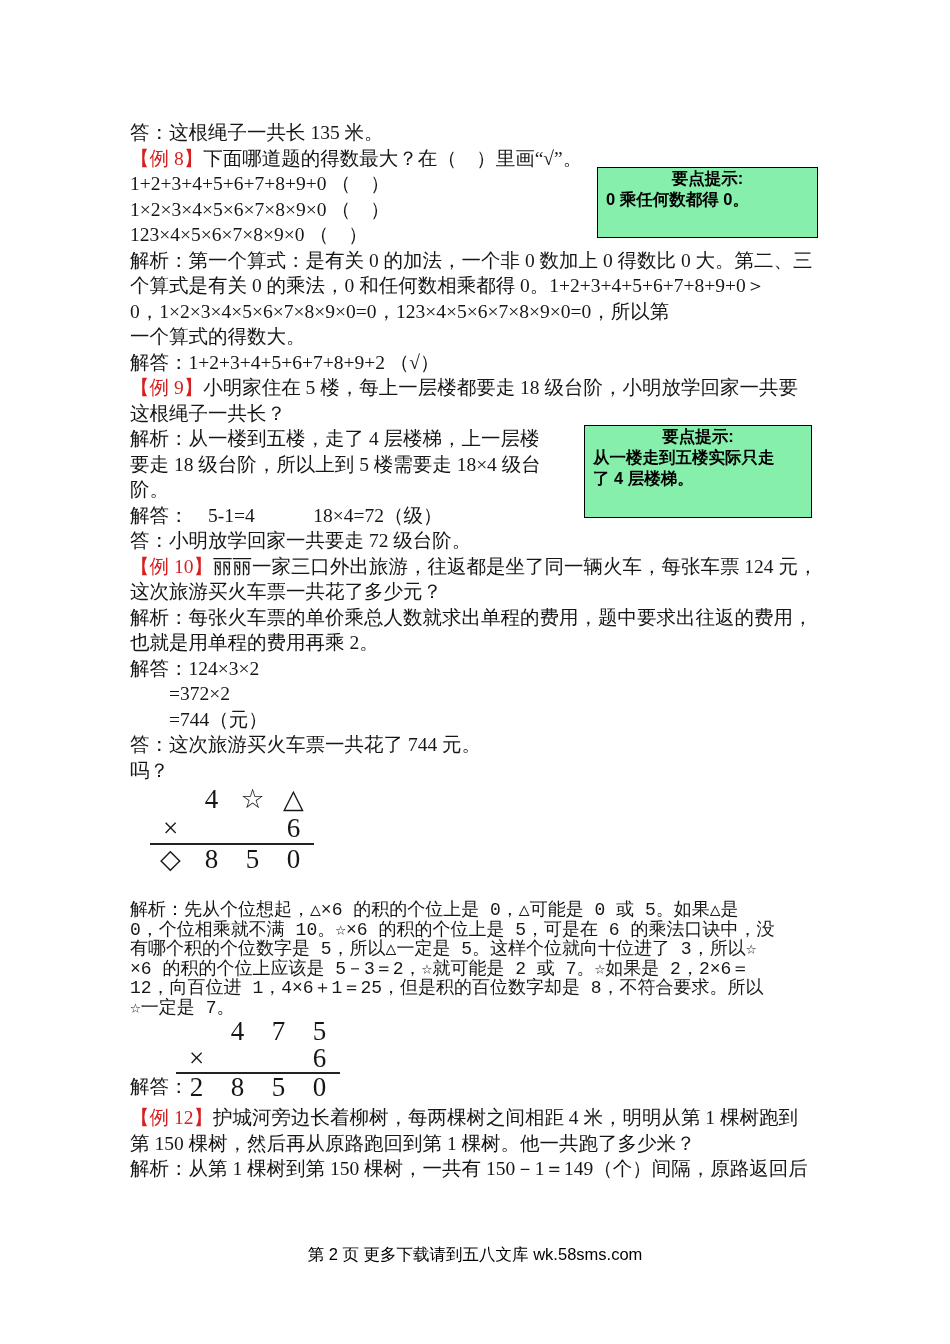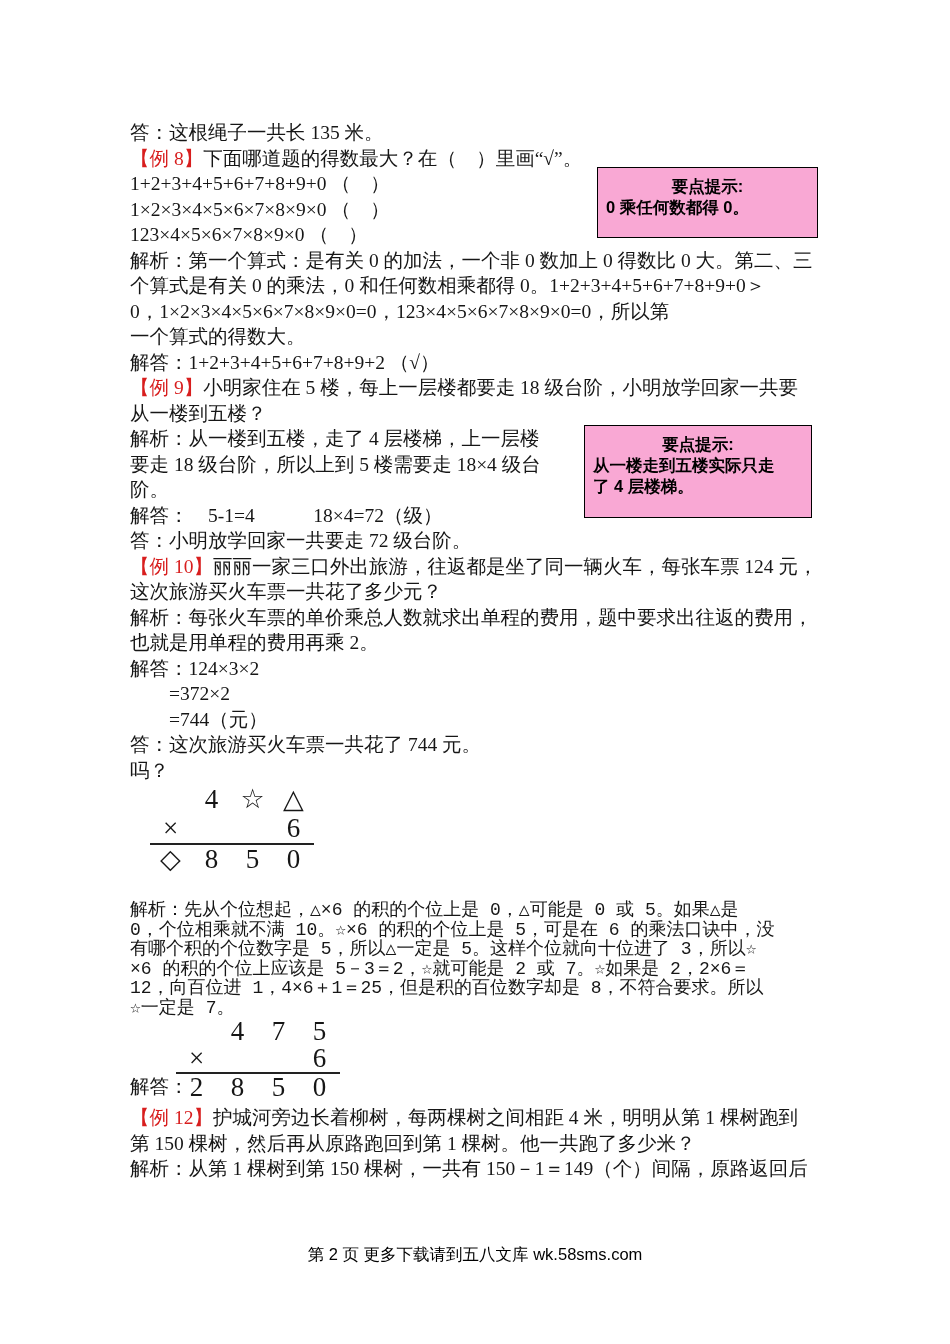--- a/index.html
+++ b/index.html
@@ -45,29 +45,29 @@
   .op-row { border-bottom: 2px solid #222; width: 164px; }
   .mlabel {
     position: absolute;
     left: -46px; bottom: 1px;
     font-size: 19.5px;
   }
 
   
   .tip {
     position: absolute;
-    background: #f9a8d4;
+    background: #86efac;
     border: 1.5px solid #000;
     box-sizing: border-box;
     font-family: "Liberation Sans", sans-serif;
     font-weight: 700;
     font-size: 16.5px;
     line-height: 21px;
     color: #000;
-    padding: 8px 8px;
+    padding: 0 8px;
     z-index: 5;
   }
   .tip1 { left: 597px; top: 167px; width: 221px; height: 71px; }
   .tip2 { left: 584px; top: 425px; width: 228px; height: 93px; }
   .tip-title { text-align: center; }
 
   .footer {
     position: absolute;
     left: 0; top: 1244px; width: 100%;
     text-align: center;
@@ -86,21 +86,21 @@
       <div class="ln"><span class="tag">【例 8】</span><span>下面哪道题的得数最大？在（　）里画“√”。</span></div>
       <div class="ln"><span>1+2+3+4+5+6+7+8+9+0 （　）</span></div>
       <div class="ln"><span>1×2×3×4×5×6×7×8×9×0 （　）</span></div>
       <div class="ln"><span>123×4×5×6×7×8×9×0 （　）</span></div>
       <div class="ln"><span>解析：第一个算式：是有关 0 的加法，一个非 0 数加上 0 得数比 0 大。第二、三</span></div>
       <div class="ln"><span>个算式是有关 0 的乘法，0 和任何数相乘都得 0。1+2+3+4+5+6+7+8+9+0＞</span></div>
       <div class="ln"><span>0，1×2×3×4×5×6×7×8×9×0=0，123×4×5×6×7×8×9×0=0，所以第</span></div>
       <div class="ln"><span>一个算式的得数大。</span></div>
       <div class="ln"><span>解答：1+2+3+4+5+6+7+8+9+2 （√）</span></div>
       <div class="ln"><span class="tag">【例 9】</span><span>小明家住在 5 楼，每上一层楼都要走 18 级台阶，小明放学回家一共要</span></div>
-      <div class="ln"><span>从一楼到五楼？</span></div>
+      <div class="ln"><span>这根绳子一共长？</span></div>
       <div class="ln"><span>解析：从一楼到五楼，走了 4 层楼梯，上一层楼</span></div>
       <div class="ln"><span>要走 18 级台阶，所以上到 5 楼需要走 18×4 级台</span></div>
       <div class="ln"><span>阶。</span></div>
       <div class="ln"><span>解答：　5-1=4　　　18×4=72（级）</span></div>
       <div class="ln"><span>答：小明放学回家一共要走 72 级台阶。</span></div>
       <div class="ln"><span class="tag">【例 10】</span><span>丽丽一家三口外出旅游，往返都是坐了同一辆火车，每张车票 124 元，</span></div>
       <div class="ln"><span>这次旅游买火车票一共花了多少元？</span></div>
       <div class="ln"><span>解析：每张火车票的单价乘总人数就求出单程的费用，题中要求出往返的费用，</span></div>
       <div class="ln"><span>也就是用单程的费用再乘 2。</span></div>
       <div class="ln"><span>解答：124×3×2</span></div>

